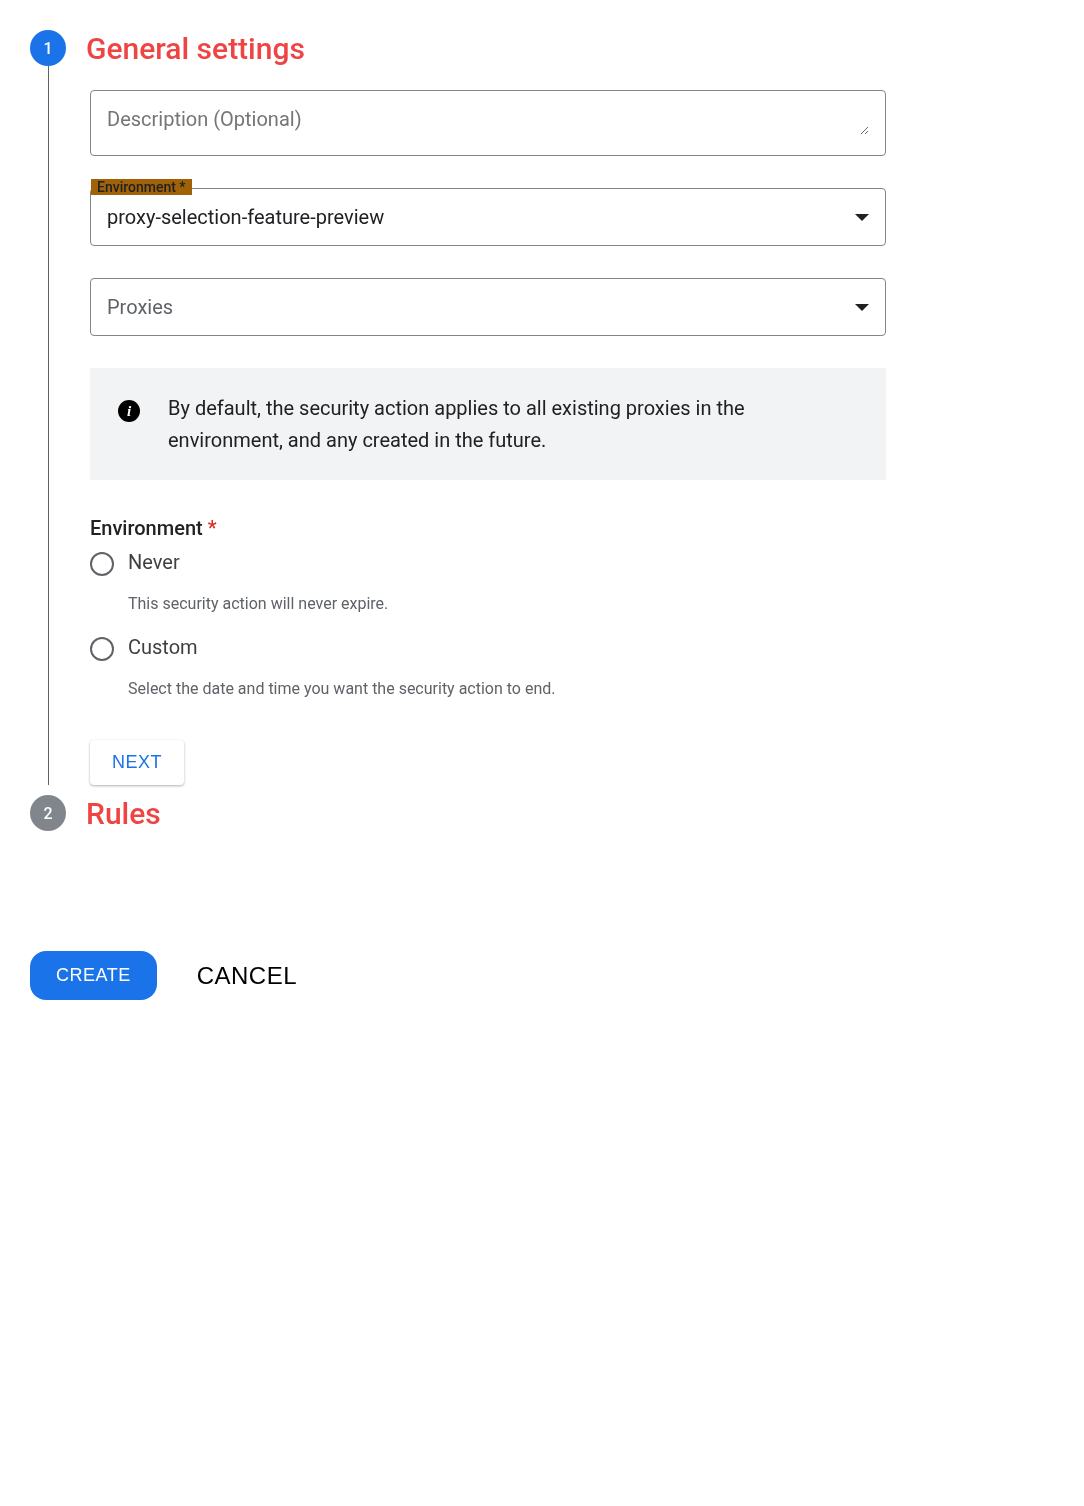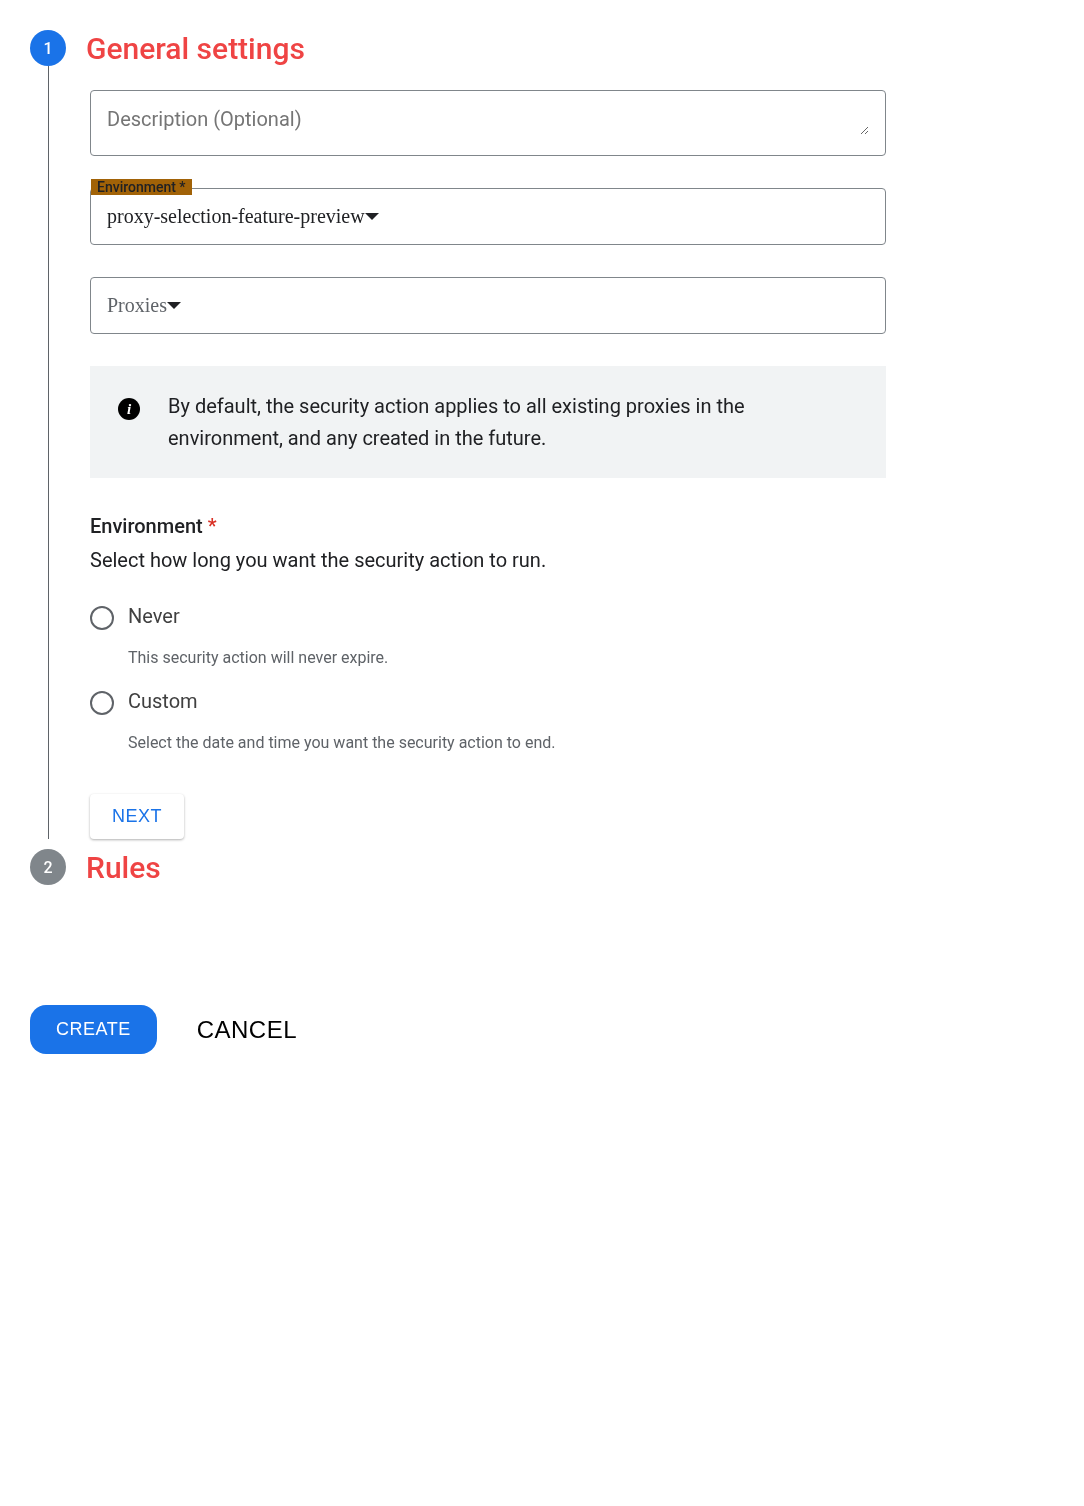--- a/index.html
+++ b/index.html
@@ -118,24 +118,23 @@
       left: 0;
       background: #a16207;
       padding: 0 6px;
       font-size: 14px;
       font-weight: 500;
       color: #202124;
     }
     .select-inner {
       display: flex;
       align-items: center;
-      justify-content: flex-start;
+      justify-content: space-between;
       padding: 16px;
       cursor: pointer;
-      font-family: Liberation Serif, serif;
     }
     .select-value {
       font-size: 20px;
       color: #202124;
     }
     .select-placeholder {
       font-size: 20px;
       color: #5f6368;
     }
     .dropdown-arrow {
@@ -289,21 +288,20 @@
       </div>
 
       <div class="info-box">
         <div class="info-icon">i</div>
         <div class="info-text">By default, the security action applies to all existing proxies in the environment, and any created in the future.</div>
       </div>
 
       <div class="section-label">
         <span>Environment</span> <span class="required-star">*</span>
       </div>
-      <div class="section-desc">Select how long you want the security action to run.</div>
 
       <div class="radio-option">
         <div class="radio-circle"></div>
         <div>
           <div class="radio-label">Never</div>
           <div class="radio-helper">This security action will never expire.</div>
         </div>
       </div>
 
       <div class="radio-option">

